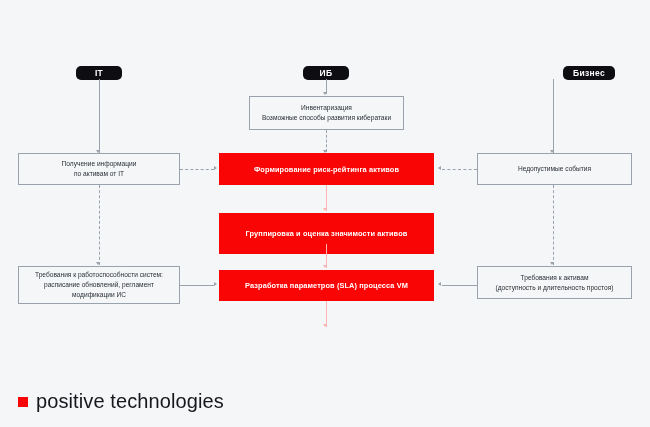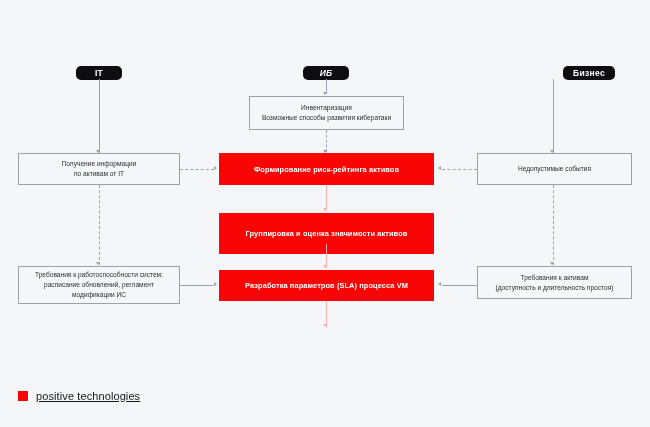--- a/index.html
+++ b/index.html
@@ -124,35 +124,34 @@
     display: flex;
     align-items: center;
     gap: 8px;
   }
   #logo .mark {
     width: 10px;
     height: 10px;
     background: #fa0505;
   }
   #logo .wordmark {
-    font-size: 11px;
+    font-size: 20px;
     color: #16181c;
     letter-spacing: 0.1px;
-    text-decoration: underline;
   }
 </style>
 </head>
 <body>
 
 <div id="canvas">
 
   <div class="lane-chip" style="left:76px; top:66px; width:46px;">
     <span>IT</span>
   </div>
-  <div class="lane-chip" style="left:303px; top:66px; width:46px;font-style:italic;">
+  <div class="lane-chip" style="left:303px; top:66px; width:46px;">
     <span>ИБ</span>
   </div>
   <div class="lane-chip" style="left:527px; top:66px; width:52px;margin-left:36px;">
     <span>Бизнес</span>
   </div>
 
   <div class="conn v-solid-grey" style="left:99px; top:79px; height:74px;"></div>
   <div class="arr arr-down" style="left:96.4px; top:150px;"></div>
 
   <div class="conn v-solid-grey" style="left:326px; top:79px; height:15px;"></div>

